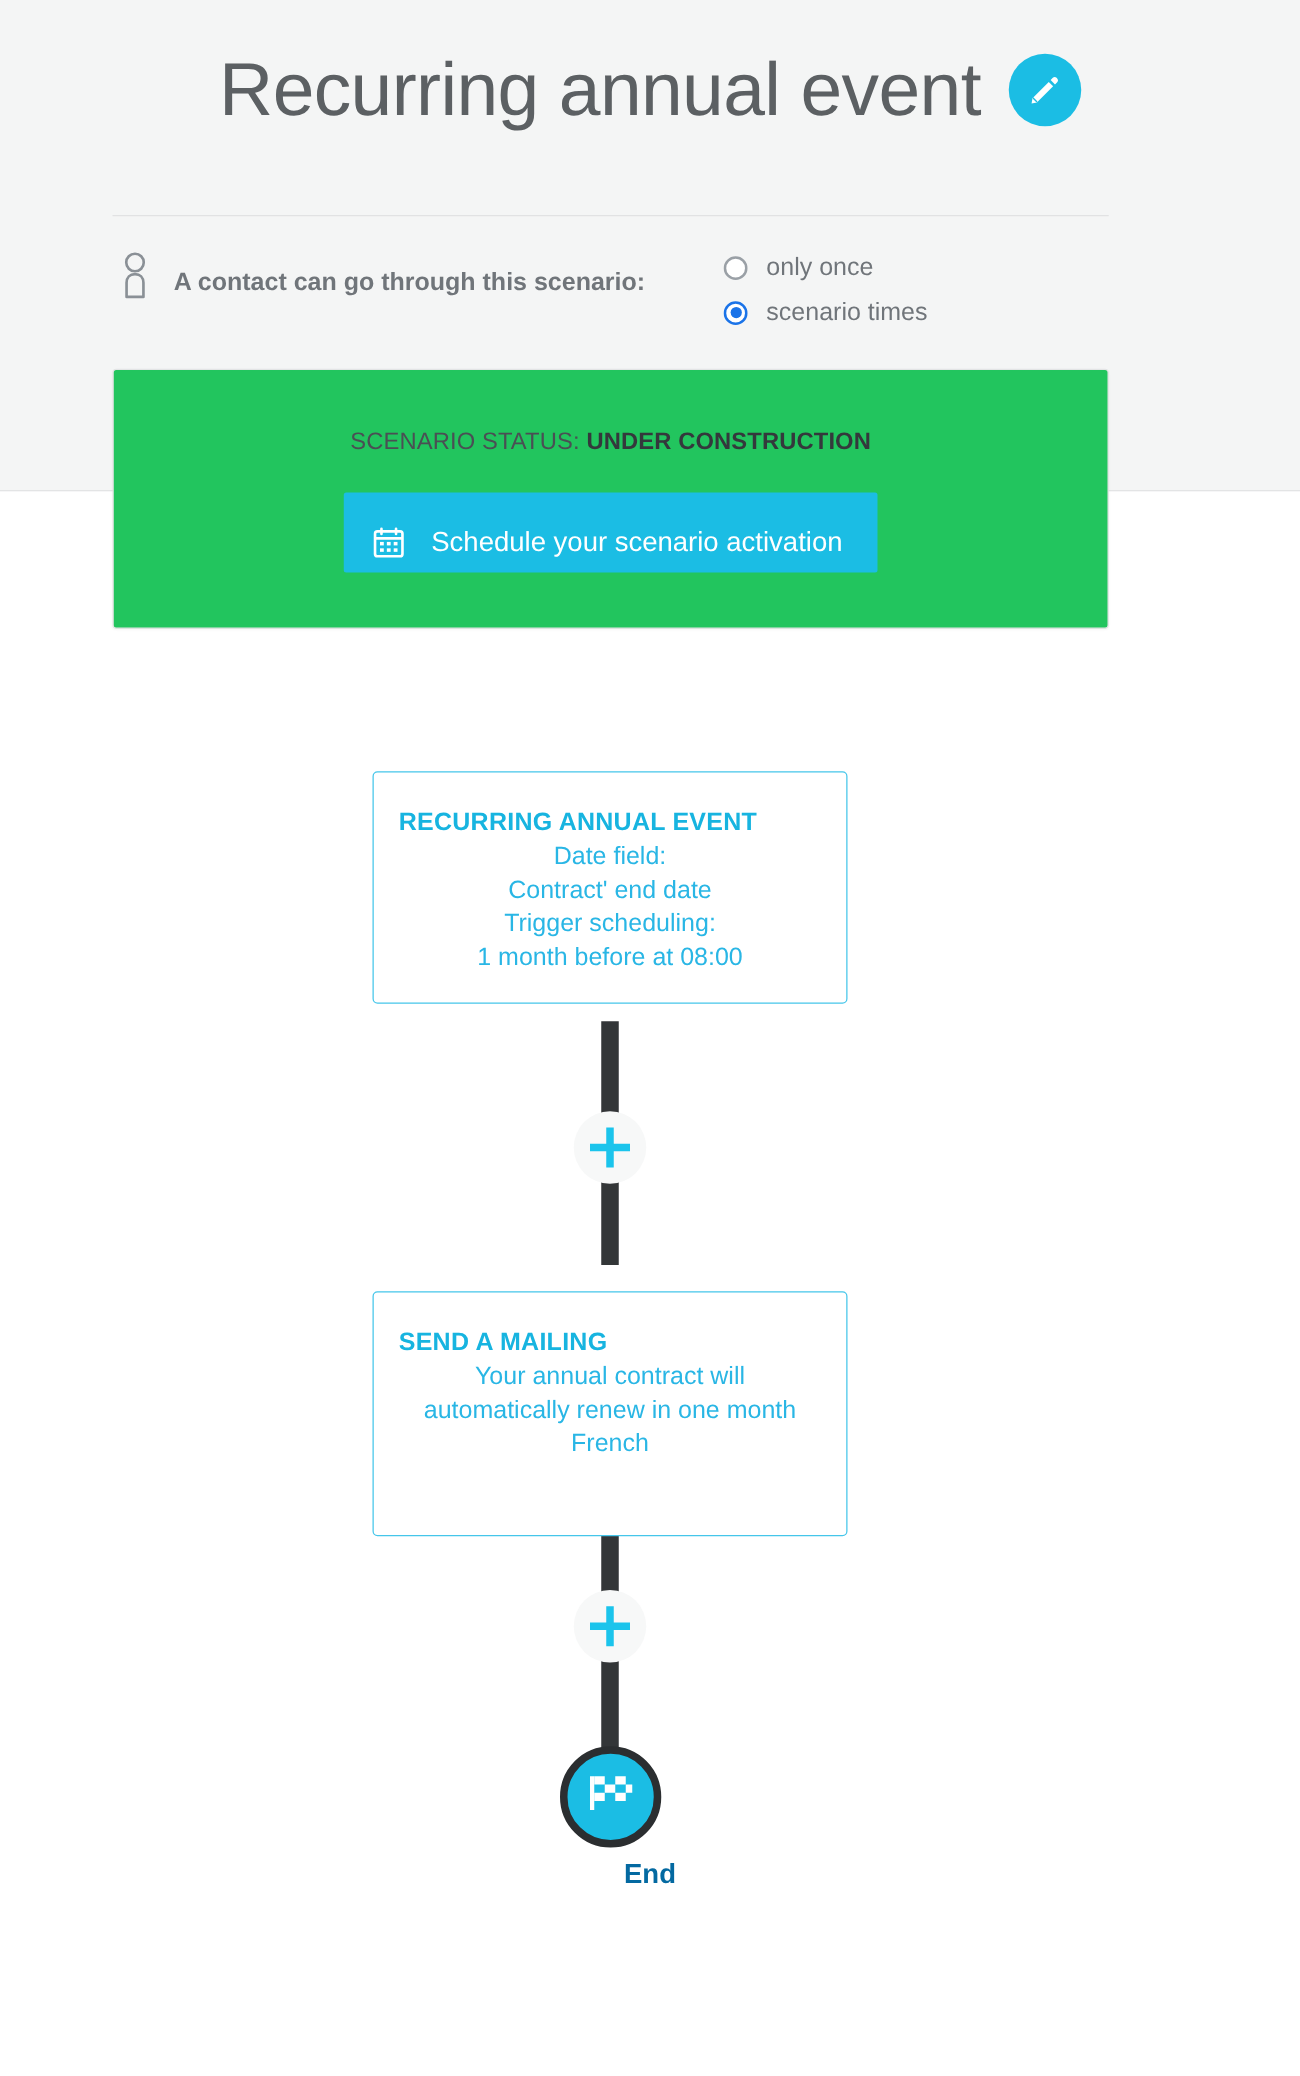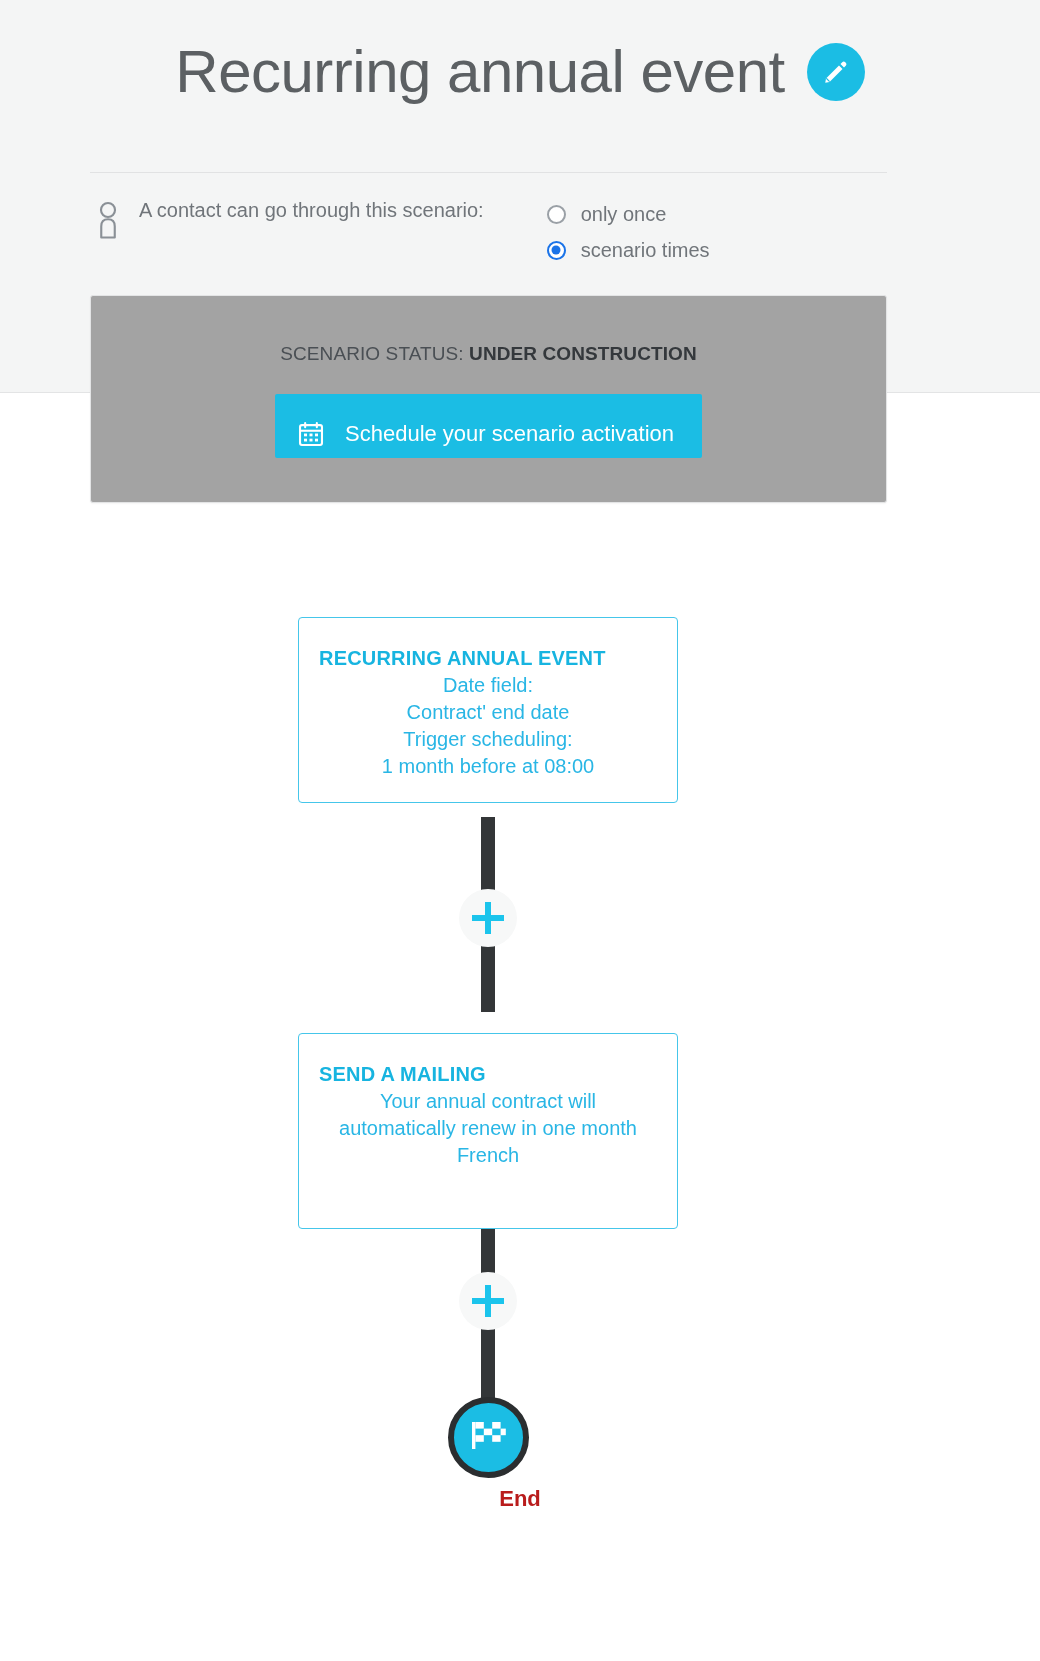--- a/index.html
+++ b/index.html
@@ -71,23 +71,23 @@
   .contact-row {
     position: absolute;
     left: 93px; top: 196px;
     display: flex;
     align-items: flex-start;
   }
   .person-icon { width: 30px; height: 40px; margin-top: 4px; flex: 0 0 auto; }
   .contact-label {
     font-size: 20px;
     color: #70757a;
-    font-weight: 400;
+    font-weight: 700;
     margin-left: 16px;
-    margin-top: 3px;
+    margin-top: 19px;
     white-space: nowrap;
   }
   .radio-group {
     margin-left: 63px;
     margin-top: 0px;
   }
   .radio-item {
     display: flex;
     align-items: center;
     height: 36px;
@@ -118,21 +118,21 @@
     color: #70757a;
     margin-left: 15px;
     white-space: nowrap;
   }
 
   
   .status-card {
     position: absolute;
     left: 90px; top: 295px;
     width: 797px; height: 208px;
-    background: #a3a3a3;
+    background: #22c55e;
     border: 1px solid #e3e4e5;
     border-radius: 3px;
     box-shadow: 0 1px 2px rgba(0,0,0,0.04);
     display: flex;
     flex-direction: column;
     align-items: center;
   }
   .status-line {
     margin-top: 47px;
     font-size: 19px;
@@ -235,21 +235,21 @@
     justify-content: center;
     z-index: 4;
     cursor: pointer;
   }
   .end-label {
     position: absolute;
     left: 0; width: 1040px;
     text-align: center;
     font-size: 22px;
     font-weight: bold;
-    color: #b91c1c;
+    color: #0369a1;
   }
 </style>
 </head>
 <body>
 
 <div id="page">
 
   <div class="top-band"></div>
 
   <div class="header-row">

